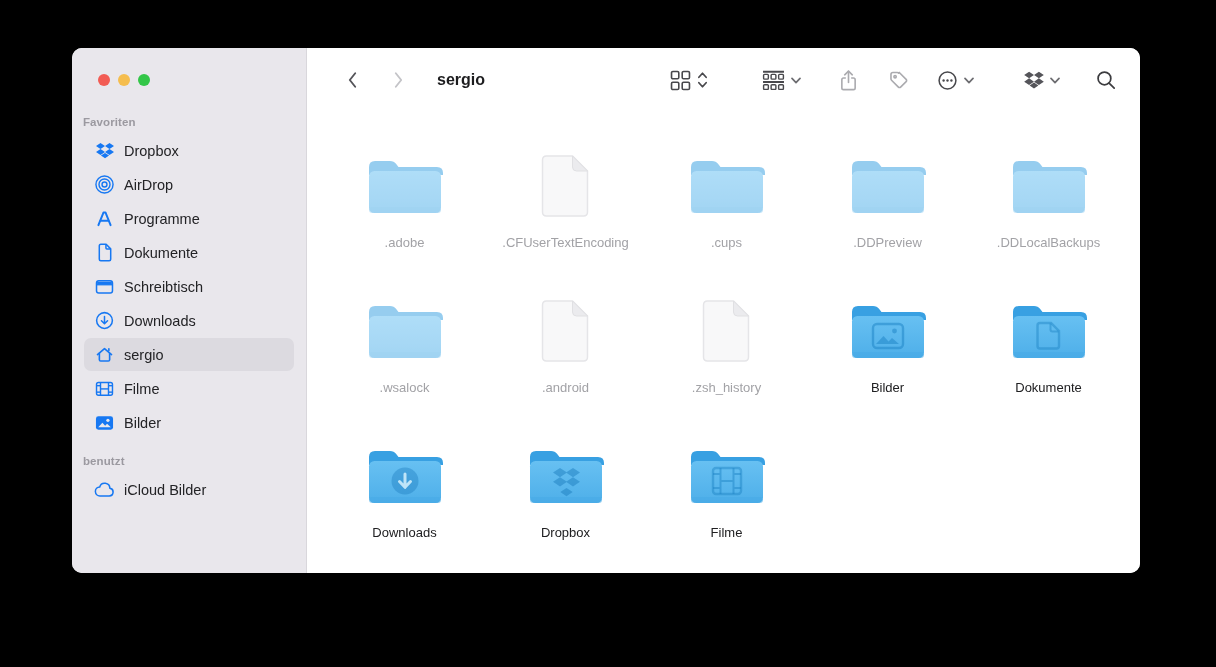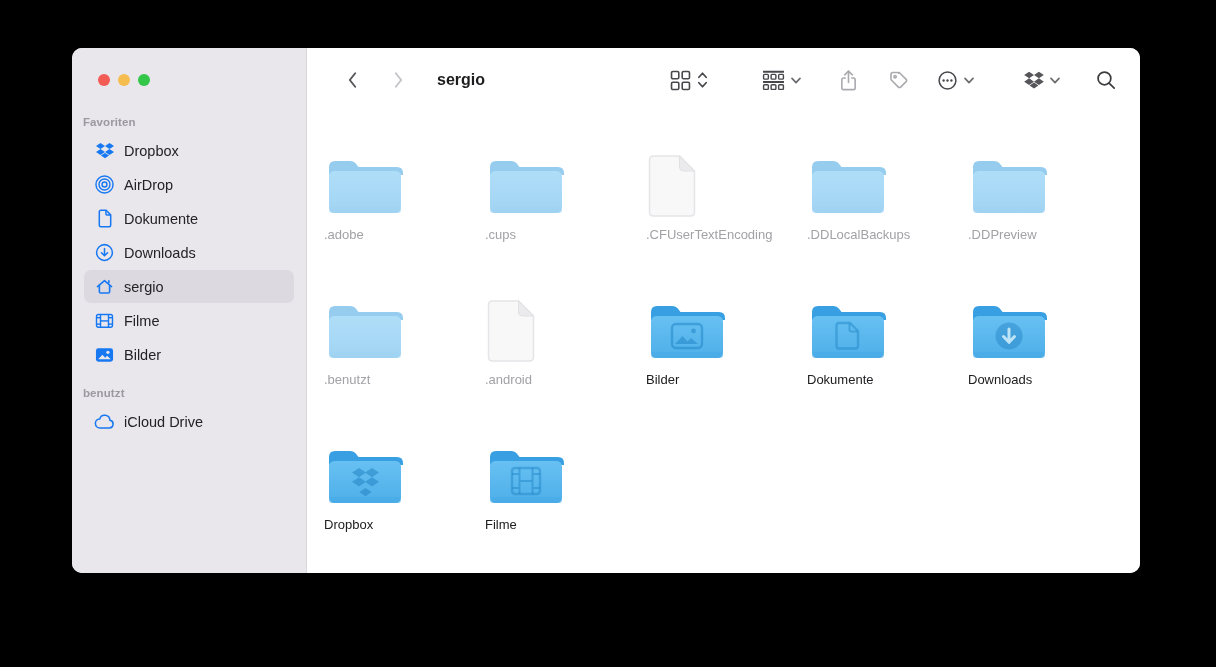--- a/index.html
+++ b/index.html
@@ -27,21 +27,21 @@
   .toolbar{height:64px;display:flex;align-items:center;padding:0 24px 0 32px;flex-shrink:0;}
   .nav-btn{width:26px;height:26px;display:flex;align-items:center;justify-content:center;}
   .nav-btn.fwd{margin-left:20px;}
   .tb-title{margin-left:26px;font-size:16px;font-weight:bold;color:#1D1D1F;}
   .tb-right{margin-left:auto;display:flex;align-items:center;}
   .tb-ctl{display:flex;align-items:center;gap:6px;}
   .tb-ctl svg{display:block;}
   .sp-a{width:54px;} .sp-b{width:38px;} .sp-c{width:30px;} .sp-d{width:28px;} .sp-e{width:50px;} .sp-f{width:36px;}
   
   .content{flex:1;display:grid;grid-template-columns:repeat(5,161px);grid-auto-rows:145px;padding:40px 0 0 17px;overflow:hidden;}
-  .cell{display:flex;flex-direction:column;align-items:flex-start;}
+  .cell{display:flex;flex-direction:column;align-items:center;gap:8px;}
   .icon-wrap{height:66px;display:flex;align-items:flex-end;justify-content:center;}
   .icon-wrap svg{display:block;}
   .cell.hidden .folder-svg{opacity:.52;}
   .cell .label{margin-top:8px;font-size:13px;line-height:1.4;text-align:center;max-width:132px;overflow-wrap:anywhere;color:#202022;}
   .cell.hidden .label{color:#A2A2A6;}
 </style>
 </head>
 <body>
 
 <svg width="0" height="0" style="position:absolute">
@@ -121,31 +121,50 @@
         <svg width="19" height="19" viewBox="0 0 20 20" fill="none" stroke="#1778F2" stroke-width="1.5">
             <circle cx="10" cy="10" r="2.6"></circle>
             <circle cx="10" cy="10" r="5.8"></circle>
             <circle cx="10" cy="10" r="9"></circle>
           </svg>
       </span>
       <span>AirDrop</span>
     </div>
 
 
+    <div class="side-item">
+      <span class="side-icon">
+        <svg width="19" height="19" viewBox="0 0 20 20" fill="none" stroke="#1778F2" stroke-width="2.1" stroke-linecap="round" stroke-linejoin="round">
+            <path d="M3.6 17 L9 3.6 h2 L16.4 17"></path>
+            <path d="M5.9 12.3 h8.2"></path>
+          </svg>
+      </span>
+      <span>Programme</span>
+    </div>
 
     <div class="side-item">
       <span class="side-icon">
         <svg width="18" height="19" viewBox="0 0 18 20" fill="none" stroke="#1778F2" stroke-width="1.6" stroke-linejoin="round">
             <path d="M3 3 q0-1.6 1.6-1.6 h5.6 L15 6.2 V17 q0 1.6-1.6 1.6 H4.6 Q3 18.6 3 17z"></path>
             <path d="M10 1.6 v3.6 q0 1 1 1 h3.8"></path>
           </svg>
       </span>
       <span>Dokumente</span>
     </div>
 
+    <div class="side-item">
+      <span class="side-icon">
+        <svg width="19" height="18" viewBox="0 0 20 18" fill="none" stroke="#1778F2" stroke-width="1.6">
+            <rect x="1.6" y="2.4" width="16.8" height="13" rx="2.4"></rect>
+            <path d="M1.6 6.6 h16.8" stroke-width="1.4"></path>
+            <path d="M2.2 3.4 h15.6 v2.6 H2.2z" fill="#1778F2" stroke="none"></path>
+          </svg>
+      </span>
+      <span>Schreibtisch</span>
+    </div>
 
     <div class="side-item">
       <span class="side-icon">
         <svg width="19" height="19" viewBox="0 0 20 20" fill="none" stroke="#1778F2" stroke-width="1.6" stroke-linecap="round" stroke-linejoin="round">
             <circle cx="10" cy="10" r="8.3"></circle>
             <path d="M10 5.8 v7.2 M6.8 10.2 l3.2 3.2 3.2-3.2"></path>
           </svg>
       </span>
       <span>Downloads</span>
     </div>
@@ -189,21 +208,21 @@
     </div>
 
     <div class="section-label icloud">benutzt</div>
 
     <div class="side-item">
       <span class="side-icon">
         <svg width="21" height="16" viewBox="0 0 22 16" fill="none" stroke="#1778F2" stroke-width="1.6" stroke-linejoin="round">
             <path d="M6.3 14.2 h9.6 a4 4 0 0 0 .7-7.95 A5.4 5.4 0 0 0 6 4.8 4.5 4.5 0 0 0 6.3 14.2z"></path>
           </svg>
       </span>
-      <span>iCloud Drive</span>
+      <span>iCloud Bilder</span>
     </div>
   </div>
 
   <div class="main">
 
     <div class="toolbar">
       <div class="nav-btn">
         <svg width="11" height="18" viewBox="0 0 12 20" fill="none" stroke="#55555A" stroke-width="2.1" stroke-linecap="round" stroke-linejoin="round">
             <path d="M9 2.5 L3 10 l6 7.5"></path>
           </svg>
@@ -307,72 +326,80 @@
             <svg class="folder-svg" width="82" height="64" viewBox="0 0 80 64">
               <use href="#sym-folder"></use>
             </svg>
           </div>
         <div class="label">.adobe</div>
       </div>
 
 
       <div class="cell hidden">
         <div class="icon-wrap">
-            <svg class="folder-svg" width="82" height="64" viewBox="0 0 80 64">
-              <use href="#sym-folder"></use>
-            </svg>
-          </div>
-        <div class="label">.cups</div>
-      </div>
-
-      <div class="cell hidden">
-        <div class="icon-wrap">
             <svg width="53" height="64" viewBox="0 0 52 64">
               <use href="#sym-file"></use>
             </svg>
           </div>
         <div class="label">.CFUserTextEncoding</div>
       </div>
 
       <div class="cell hidden">
         <div class="icon-wrap">
             <svg class="folder-svg" width="82" height="64" viewBox="0 0 80 64">
               <use href="#sym-folder"></use>
             </svg>
           </div>
+        <div class="label">.cups</div>
+      </div>
+
+      <div class="cell hidden">
+        <div class="icon-wrap">
+            <svg class="folder-svg" width="82" height="64" viewBox="0 0 80 64">
+              <use href="#sym-folder"></use>
+            </svg>
+          </div>
+        <div class="label">.DDPreview</div>
+      </div>
+
+      <div class="cell hidden">
+        <div class="icon-wrap">
+            <svg class="folder-svg" width="82" height="64" viewBox="0 0 80 64">
+              <use href="#sym-folder"></use>
+            </svg>
+          </div>
         <div class="label">.DDLocalBackups</div>
       </div>
 
       <div class="cell hidden">
         <div class="icon-wrap">
             <svg class="folder-svg" width="82" height="64" viewBox="0 0 80 64">
               <use href="#sym-folder"></use>
             </svg>
           </div>
-        <div class="label">.DDPreview</div>
-      </div>
-
-      <div class="cell hidden">
-        <div class="icon-wrap">
-            <svg class="folder-svg" width="82" height="64" viewBox="0 0 80 64">
-              <use href="#sym-folder"></use>
-            </svg>
-          </div>
-        <div class="label">.benutzt</div>
+        <div class="label">.wsalock</div>
       </div>
 
       <div class="cell hidden">
         <div class="icon-wrap">
             <svg width="53" height="64" viewBox="0 0 52 64">
               <use href="#sym-file"></use>
             </svg>
           </div>
         <div class="label">.android</div>
       </div>
 
+      <div class="cell hidden">
+        <div class="icon-wrap">
+            <svg width="53" height="64" viewBox="0 0 52 64">
+              <use href="#sym-file"></use>
+            </svg>
+          </div>
+        <div class="label">.zsh_history</div>
+      </div>
 
 
       <div class="cell">
         <div class="icon-wrap">
             <svg class="folder-svg" width="82" height="64" viewBox="0 0 80 64">
               <use href="#sym-folder"></use>
               <use href="#sym-glyph-image"></use>
             </svg>
           </div>
         <div class="label">Bilder</div>

